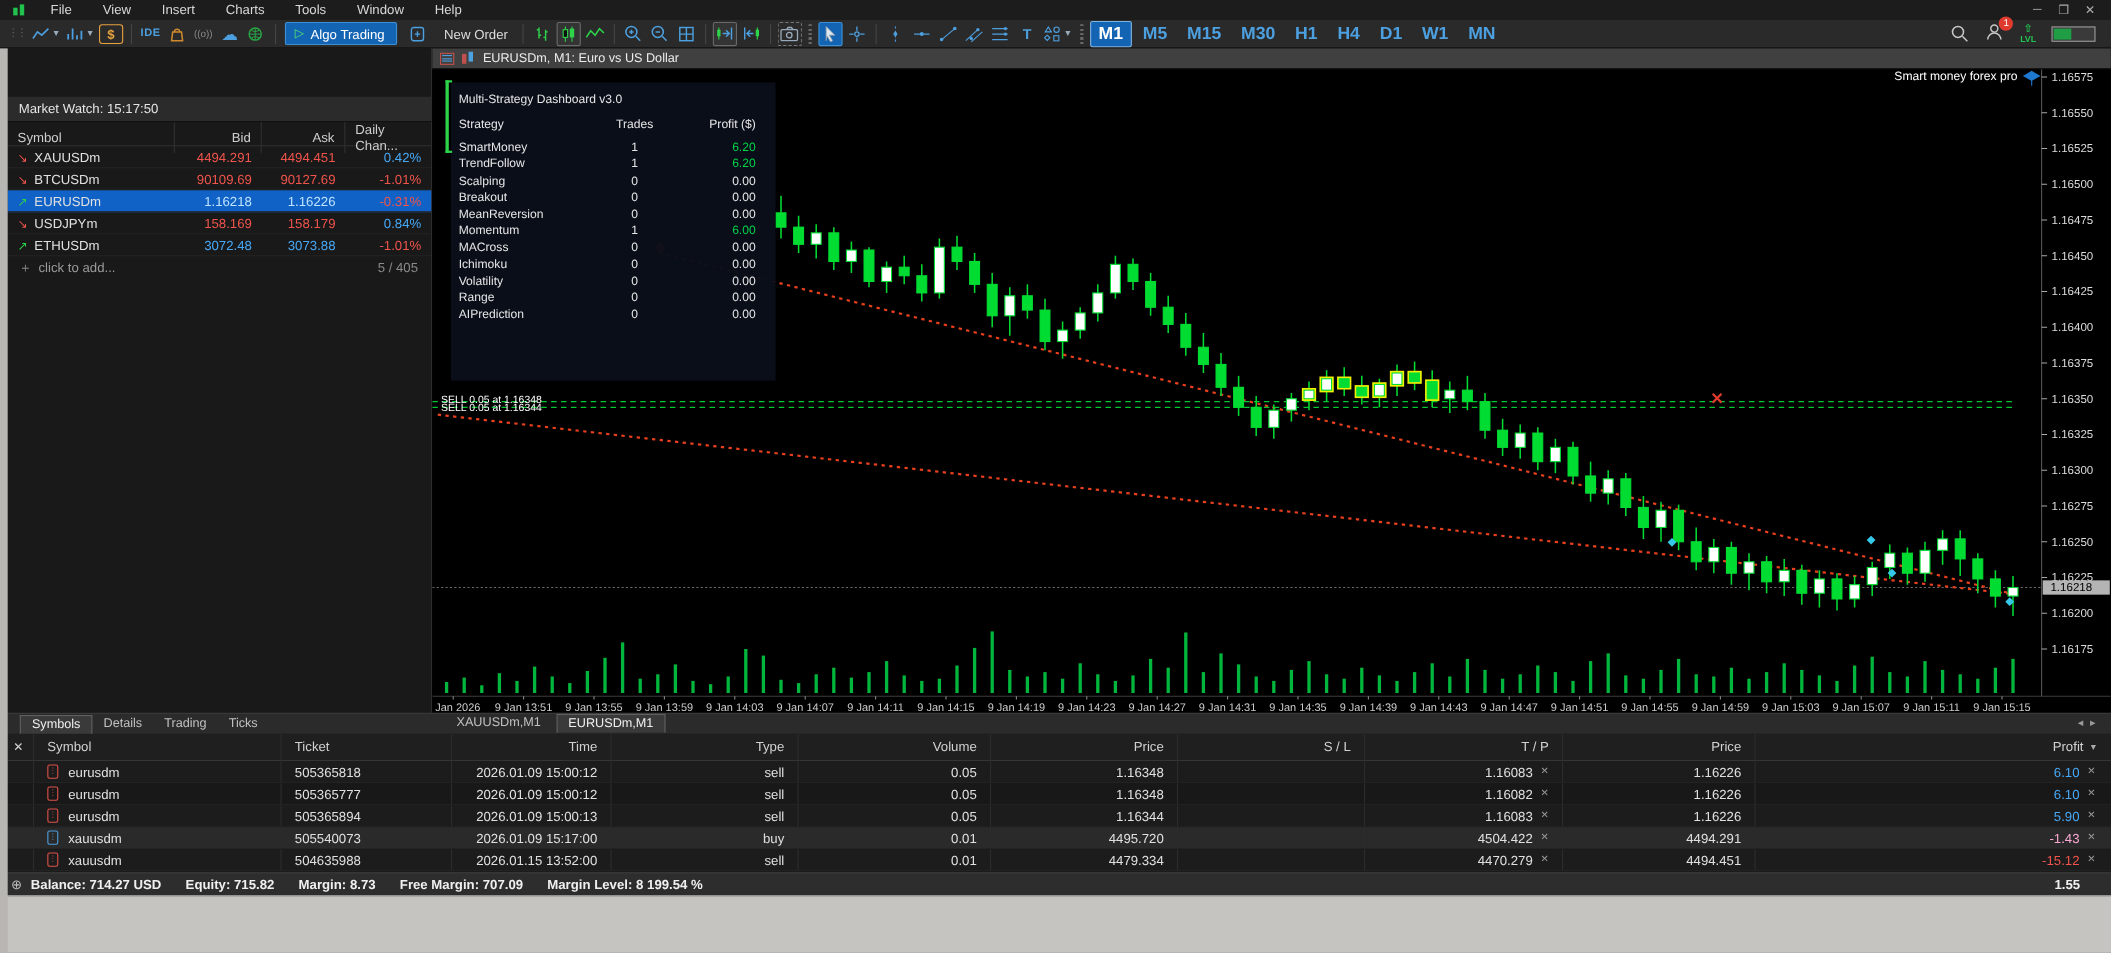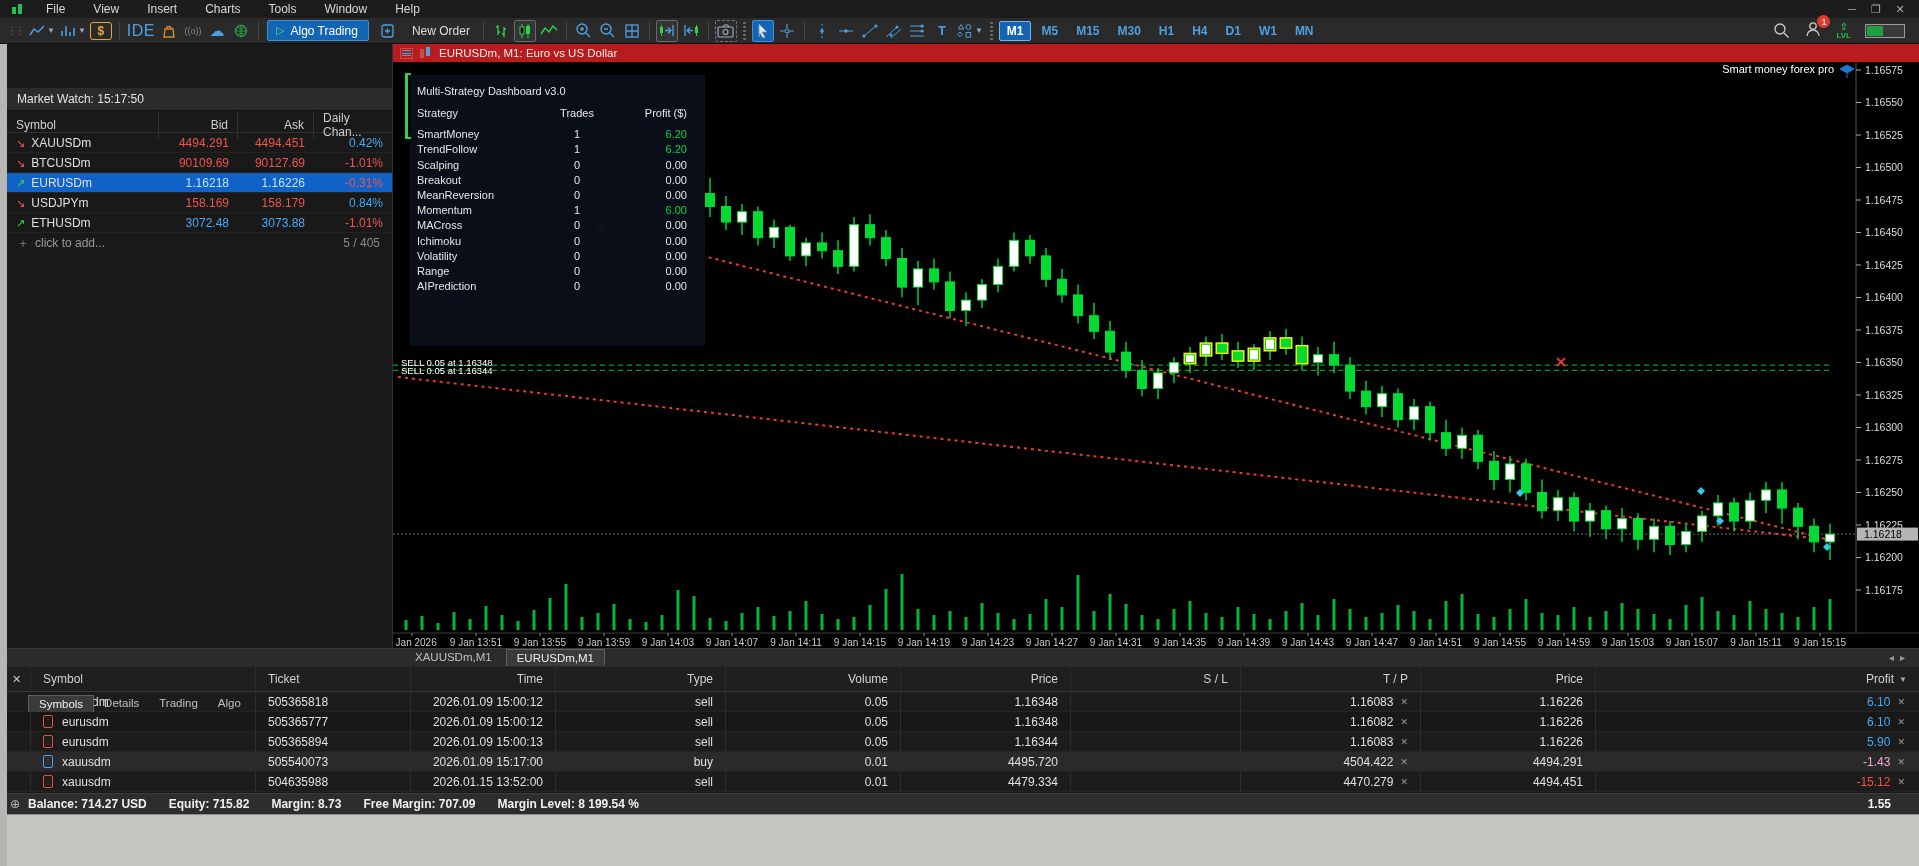--- a/index.html
+++ b/index.html
@@ -22,24 +22,24 @@
   .tbi { height:22px; min-width:22px; display:flex; align-items:center; justify-content:center; margin:0 1px; border:1px solid transparent; border-radius:2px; color:#4da0e0; }
   .tbi.boxed  { border-color:#6a6a6a; background:#343434; }
   .tbi.active { background:#1464b4; border-color:#3f8fd4; }
   .sep { width:1px; height:18px; background:#454545; margin:0 5px; }
   .dotsep { width:3px; height:18px; margin:0 5px; background:repeating-linear-gradient(#666 0 2px, transparent 2px 4px); }
   .caret { color:#9ab; font-size:8px; margin-left:1px; }
   .btn-algo { display:flex; align-items:center; gap:6px; height:21px; padding:0 10px 0 8px; background:#1464b4; border:1px solid #3f8fd4; border-radius:2px; color:#fff; font-size:12px; margin:0 3px; }
   .btn-algo .play { color:#53e86e; font-size:11px; }
   .btn-plain { display:flex; align-items:center; gap:16px; height:21px; padding:0 8px; color:#ddd; font-size:12px; }
   .dollar { color:#e8a33d; border:1px solid #e8a33d; border-radius:3px; font-weight:bold; font-size:12px; width:22px; height:18px; display:flex; align-items:center; justify-content:center; }
-  .ide { color:#4da0e0; font-size:16px; font-weight:normal; letter-spacing:.5px; }
+  .ide { color:#4da0e0; font-size:10px; font-weight:bold; letter-spacing:.5px; }
   .sig { color:#8a8a8a; font-size:9px; }
   .cloud { color:#4da0e0; font-size:15px; }
-  .tf { color:#4da0e0; font-size:12px; font-weight:bold; padding:2px 7px; margin:0 1px; border:1px solid transparent; border-radius:2px; }
+  .tf { color:#4da0e0; font-size:16px; font-weight:bold; padding:2px 7px; margin:0 1px; border:1px solid transparent; border-radius:2px; }
   .tf.active { background:#1464b4; color:#fff; border-color:#7fb4e0; }
   .tb-right { margin-left:auto; display:flex; align-items:center; gap:14px; padding-right:14px; }
   .profile-wrap { position:relative; }
   .badge { position:absolute; top:-5px; right:-8px; background:#e03a2f; color:#fff; border-radius:50%; width:13px; height:13px; font-size:9px; display:flex; align-items:center; justify-content:center; }
   .lvl { color:#22c24e; font-size:8px; font-weight:bold; text-align:center; line-height:1; }
   .lvl .up { font-size:10px; }
   .batt { width:40px; height:14px; border:1px solid #9a9a9a; background:#3a3a3a; position:relative; }
   .batt i { position:absolute; left:1px; top:1px; bottom:1px; width:16px; background:#1f9e46; }
 
   
@@ -58,42 +58,42 @@
   .tone-blue { color:#47a8f5; }
   .mwrow.sel .tone-blue { color:#bfe3ff; }
   .arrow-up { color:#2dd44a; font-size:11px; margin-right:6px; }
   .arrow-dn { color:#f0544c; font-size:11px; margin-right:6px; }
   .mw-add { display:flex; height:20px; align-items:center; font-size:12px; color:#9a9a9a; }
   .mw-add .plus { color:#888; margin:0 6px 0 10px; }
   .mw-count { margin-left:auto; padding-right:12px; color:#8a8a8a; }
 
   
   .chartzone { position:absolute; left:393px; top:44px; width:1526px; height:604px; background:#000; }
-  .chart-titlebar { height:19px; background:#b91c1c; display:flex; align-items:center; gap:6px; padding-left:7px; font-size:11.5px; color:#ececec; border-bottom:1px solid #0c0c0c; }
+  .chart-titlebar { height:19px; background:#404040; display:flex; align-items:center; gap:6px; padding-left:7px; font-size:11.5px; color:#ececec; border-bottom:1px solid #0c0c0c; }
   .ct-ic1 { width:13px; height:11px; border:1px solid #c0504d; display:flex; flex-direction:column; justify-content:space-evenly; padding:0 1px; }
   .ct-ic1 i { height:1px; background:#4da0e0; display:block; }
   .ct-ic2 { position:relative; width:14px; height:12px; }
   .ct-ic2 i { position:absolute; width:4px; }
   svg text { font-family:"Liberation Sans","DejaVu Sans",sans-serif; }
 
   
   .dash { position:absolute; left:17px; top:31px; width:295px; height:271px; background:rgba(10,14,26,0.97); color:#e6e6e6; font-size:11px; z-index:5; padding:10px 0 0 7px; }
   .dash-bracket { position:absolute; left:12px; top:29px; width:6px; height:66px; border-left:3px solid #2dd44a; border-top:2px solid #2dd44a; border-bottom:2px solid #2dd44a; z-index:6; }
   .dash-title { margin-bottom:9px; }
   .dash-grid { display:grid; grid-template-columns:130px 60px 80px; }
   .dash-grid .h { margin-bottom:6px; }
   .dash-grid .c { text-align:center; }
   .dash-grid .r { text-align:right; }
   .dash-grid span { line-height:15.2px; }
   .green { color:#00d448; }
   .dash-totals { margin-top:8px; line-height:15px; }
 
   
   .tabsrow { position:absolute; left:0; top:648px; width:1919px; height:19px; background:#2b2b2b; border-top:1px solid #3a3a3a; font-size:11.5px; color:#c0c0c0; z-index:20; }
-  .ltabs { position:absolute; left:28px; top:0; display:flex; height:100%; align-items:center;margin-top:45px; }
+  .ltabs { position:absolute; left:18px; top:0; display:flex; height:100%; align-items:center; }
   .ctabs { position:absolute; left:405px; top:0; display:flex; height:100%; align-items:flex-start; gap:4px; }
   .tab { padding:2px 10px; }
   .tab.active { background:#3a3a3a; border:1px solid #5f5f5f; border-bottom:none; color:#f0f0f0; }
   .tabarrows { position:absolute; right:8px; top:3px; color:#9a9a9a; font-size:10px; letter-spacing:6px; }
 
   
   .toolbox { position:absolute; left:0; top:667px; width:1919px; height:126px; background:#191919; }
   .tgrid { display:grid; grid-template-columns:30px 225px 155px 145px 170px 175px 170px 170px 180px 175px 1fr; align-items:center; }
   .thead { height:25px; color:#d2d2d2; font-size:12px; border-bottom:1px solid #383838; background:#1f1f1f; }
   .thead div, .trow div { padding:0 12px; white-space:nowrap; overflow:hidden; }
@@ -786,21 +786,21 @@
           <text x="1441" y="10" fill="#ffffff" font-size="11px" text-anchor="end">Smart money forex pro</text>
           <path d="M1447,6l7,-4 7,4 -7,4z M1454,10v5" fill="#1e78d0" stroke="#1e78d0"></path>
         </svg>
     </div>
 
     <div class="tabsrow">
       <span class="ltabs" id="ltabs">
           <span class="tab active">Symbols</span>
           <span class="tab">Details</span>
           <span class="tab">Trading</span>
-          <span class="tab">Algo</span>
+          <span class="tab">Ticks</span>
         </span>
       <span class="ctabs" id="ctabs">
           <span class="tab">XAUUSDm,M1</span>
           <span class="tab active">EURUSDm,M1</span>
         </span>
       <span class="tabarrows">◂▸</span>
     </div>
 
     <div class="toolbox">
       <div class="tgrid thead">

